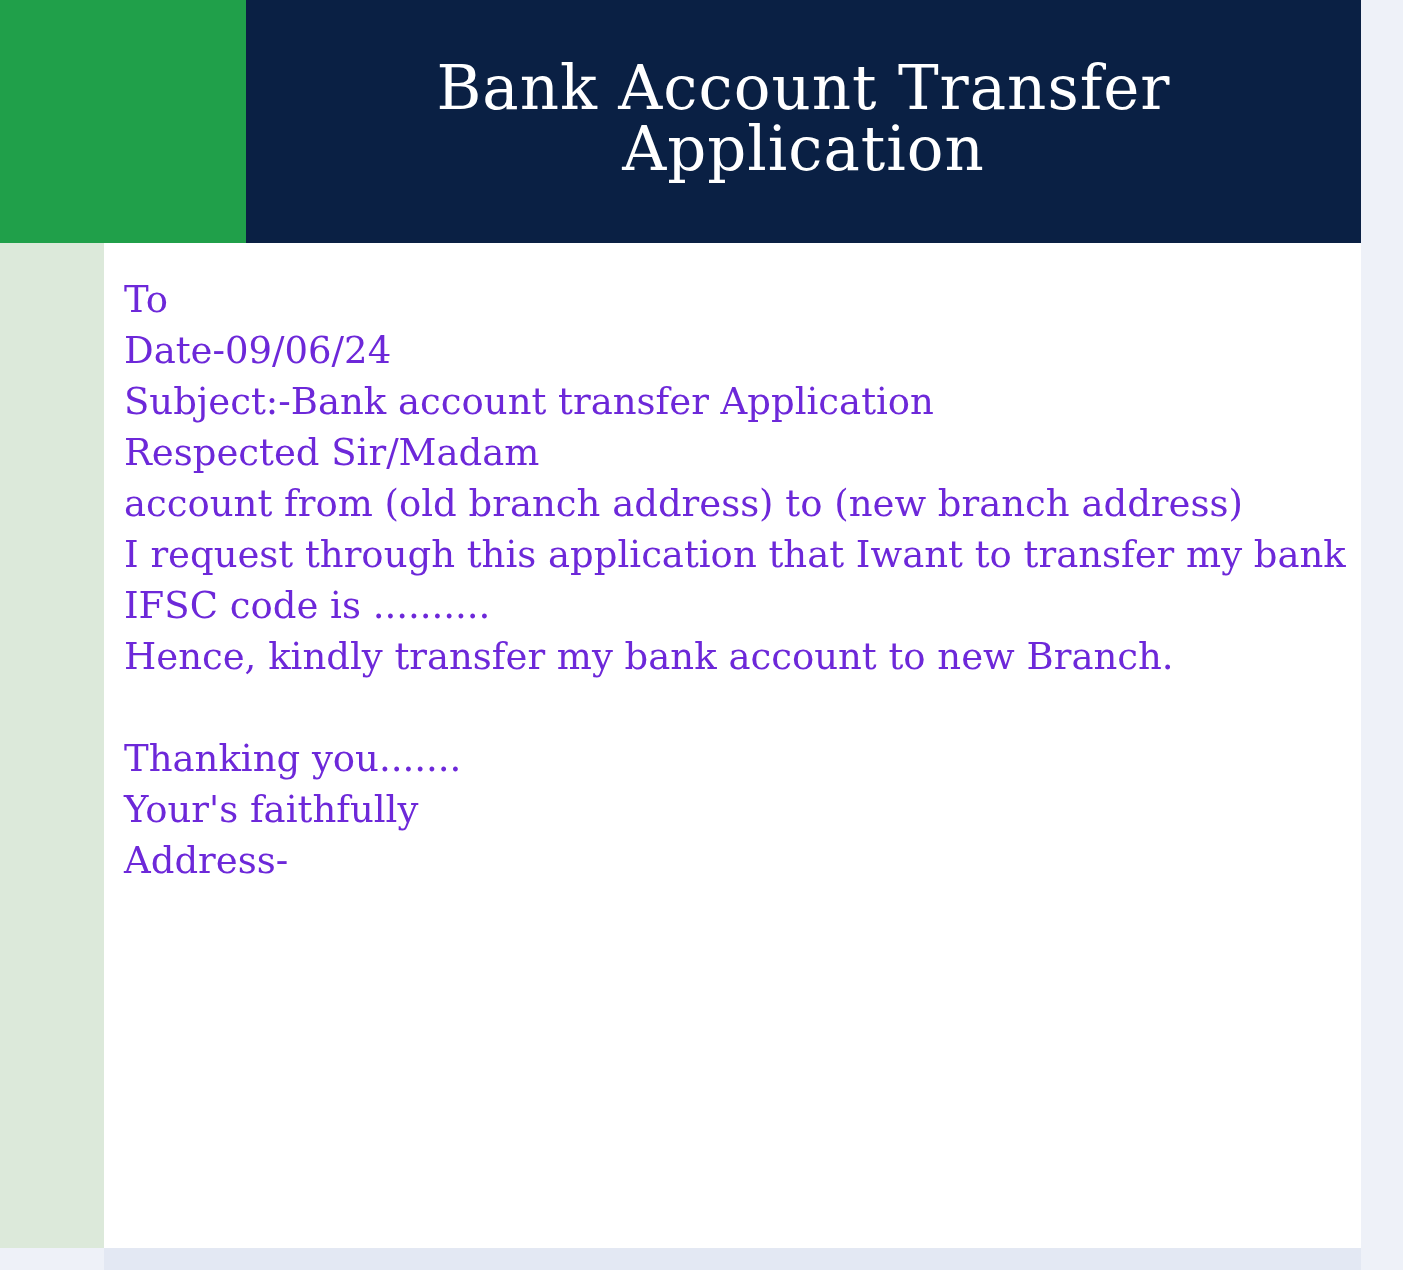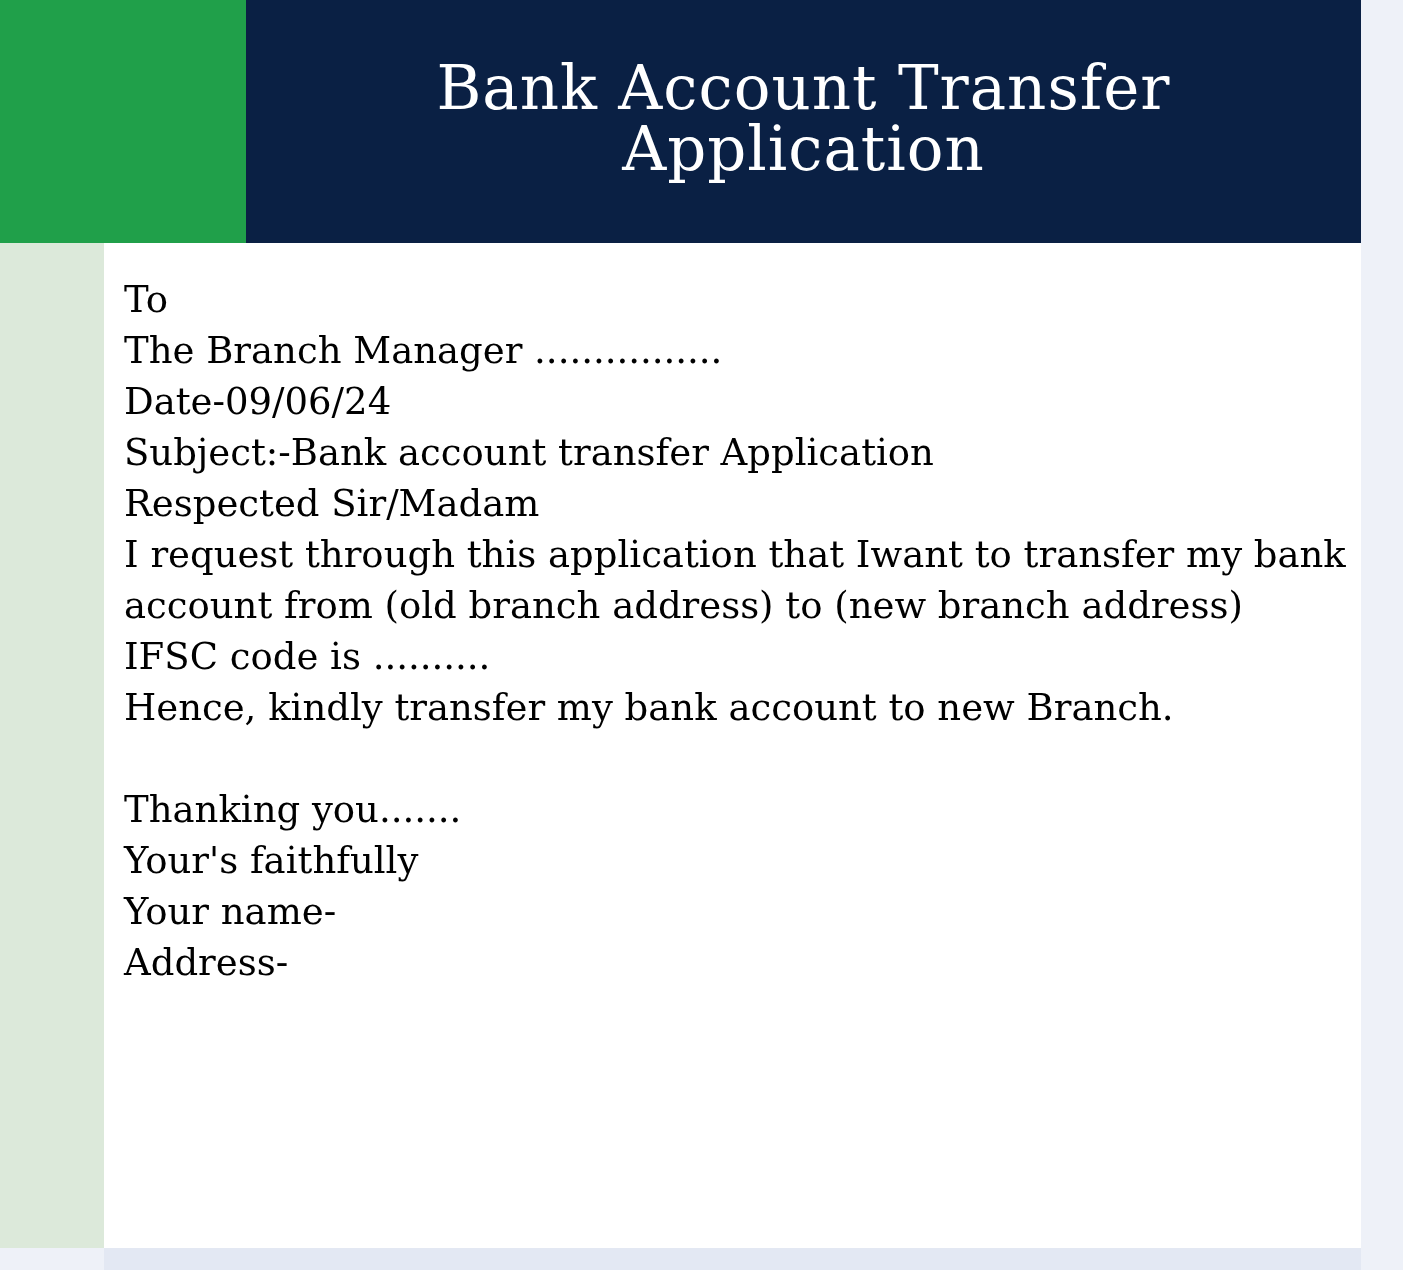--- a/index.html
+++ b/index.html
@@ -95,21 +95,21 @@
 
   .letter {
     position: absolute;
     left: 124px;
     top: 274px;
     width: 1240px;
   }
 
   .letter p {
     margin: 0;
-    color: #000000;
+    color: #6d28d9;
     font-family: "DejaVu Serif", serif;
     font-size: 37px;
     line-height: 51px;
     font-weight: 400;
     white-space: pre-wrap;
   }
 
   .spacer-line {
     height: 51px;
   }
@@ -125,28 +125,26 @@
     <div class="header-title">Bank Account Transfer Application</div>
   </div>
 
   <div class="left-strip"></div>
   <div class="body-sheet"></div>
   <div class="bottom-strip"></div>
   <div class="right-strip"></div>
 
   <div class="letter">
     <p>To</p>
-    <p>The Branch Manager ................</p>
     <p>Date-09/06/24</p>
     <p>Subject:-Bank account transfer Application</p>
     <p>Respected Sir/Madam</p>
+    <p>account from (old branch address) to (new branch address)</p>
     <p>I request through this application that Iwant to transfer my bank</p>
-    <p>account from (old branch address) to (new branch address)</p>
     <p>IFSC code is ..........</p>
     <p>Hence, kindly transfer my bank account to new Branch.</p>
     <p class="spacer-line"></p>
     <p>Thanking you.......</p>
     <p>Your's faithfully</p>
-    <p>Your name-</p>
     <p>Address-</p>
   </div>
 
 </div>
 
 </body></html>

